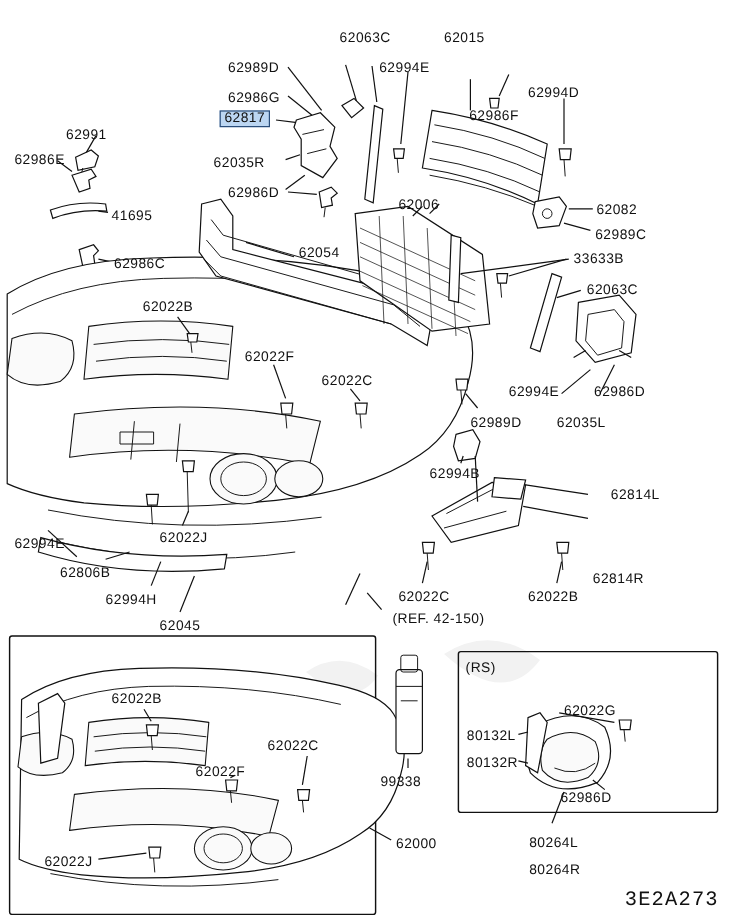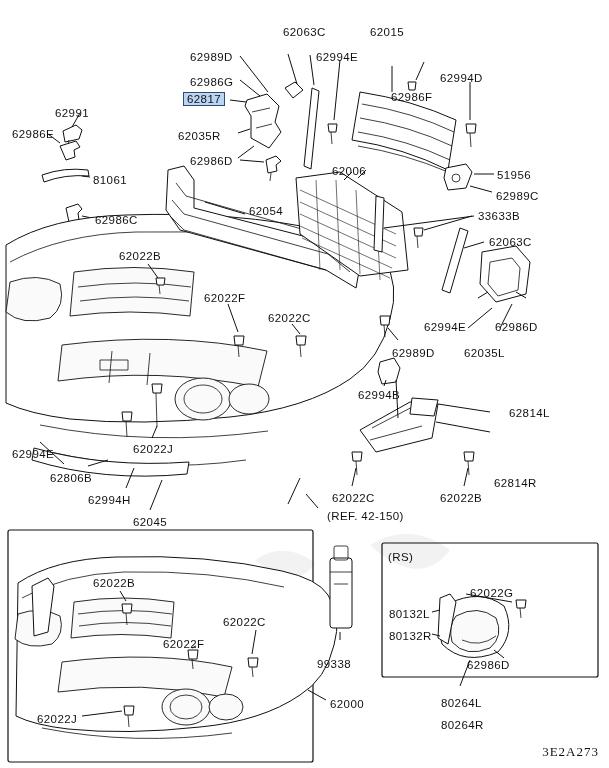--- a/index.html
+++ b/index.html
@@ -29,22 +29,22 @@
   svg{position:absolute;left:0;top:0;}
   .ln{stroke:#111;stroke-width:1;fill:none;}
   .thin{stroke:#111;stroke-width:.8;fill:none;}
   .part{fill:#ffffff;stroke:#111;stroke-width:1;}
   .partlite{fill:#fafafa;stroke:#111;stroke-width:.9;}
   .box{fill:none;stroke:#111;stroke-width:1.2;}
   .wm{fill:#f2f2f2;stroke:none;}
   .hatch{fill:#ffffff;stroke:#111;stroke-width:.6;}
   .diagram-id{
     position:absolute;right:10px;bottom:8px;
-    font-family:Liberation Serif, serif;
-    font-size:13px;letter-spacing:1px;color:#111;
+    font-family:Liberation Mono, monospace;
+    font-size:17px;letter-spacing:1px;color:#111;
   }
 </style>
 </head>
 <body>
 
 <div id="stage">
 
   <svg width="609" height="768" aria-hidden="true">
 
     <g class="wm">
@@ -348,22 +348,22 @@
       <div class="lbl code" style="left: 316px; top: 51px;">62994E</div>
       <div class="lbl code" style="left: 391px; top: 51px; margin-top: 40px;">62986F</div>
       <div class="lbl code" style="left: 190px; top: 76px;">62986G</div>
       <div class="lbl code" style="left: 440px; top: 72px;">62994D</div>
       <div class="lbl code" style="left: 55px; top: 107px;">62991</div>
       <div class="lbl code hl" style="left: 183px; top: 92px;">62817</div>
       <div class="lbl code" style="left: 12px; top: 128px;">62986E</div>
       <div class="lbl code" style="left: 178px; top: 130px;">62035R</div>
       <div class="lbl code" style="left: 190px; top: 155px;">62986D</div>
       <div class="lbl code" style="left: 332px; top: 165px;">62006</div>
-      <div class="lbl code" style="left: 93px; top: 174px;">81061</div>
-      <div class="lbl code" style="left: 497px; top: 169px;">51956</div>
+      <div class="lbl code" style="left: 93px; top: 174px;">41695</div>
+      <div class="lbl code" style="left: 497px; top: 169px;">62082</div>
       <div class="lbl code" style="left: 496px; top: 190px;">62989C</div>
       <div class="lbl code" style="left: 249px; top: 205px;">62054</div>
       <div class="lbl code" style="left: 95px; top: 214px;">62986C</div>
       <div class="lbl code" style="left: 478px; top: 210px;">33633B</div>
       <div class="lbl code" style="left: 489px; top: 236px;">62063C</div>
       <div class="lbl code" style="left: 119px; top: 250px;">62022B</div>
       <div class="lbl code" style="left: 204px; top: 292px;">62022F</div>
       <div class="lbl code" style="left: 268px; top: 312px;">62022C</div>
       <div class="lbl code" style="left: 424px; top: 321px;">62994E</div>
       <div class="lbl code" style="left: 495px; top: 321px;">62986D</div>
@@ -378,21 +378,21 @@
       <div class="lbl code" style="left: 88px; top: 494px;">62994H</div>
       <div class="lbl code" style="left: 332px; top: 492px;">62022C</div>
       <div class="lbl code" style="left: 440px; top: 492px;">62022B</div>
       <div class="lbl code" style="left: 133px; top: 516px;">62045</div>
       <div class="lbl code" style="left: 93px; top: 577px;">62022B</div>
       <div class="lbl code" style="left: 470px; top: 587px;">62022G</div>
       <div class="lbl code" style="left: 389px; top: 608px;">80132L</div>
       <div class="lbl code" style="left: 389px; top: 630px;">80132R</div>
       <div class="lbl code" style="left: 223px; top: 616px;">62022C</div>
       <div class="lbl code" style="left: 163px; top: 638px;">62022F</div>
-      <div class="lbl code" style="left: 317px; top: 646px; margin-top: 12px;">99338</div>
+      <div class="lbl code" style="left: 317px; top: 646px;">99338</div>
       <div class="lbl code" style="left: 467px; top: 659px;">62986D</div>
       <div class="lbl code" style="left: 330px; top: 698px;">62000</div>
       <div class="lbl code" style="left: 441px; top: 697px;">80264L</div>
       <div class="lbl code" style="left: 37px; top: 713px;">62022J</div>
       <div class="lbl code" style="left: 441px; top: 719px;">80264R</div>
     </div>
 
   <div class="diagram-id">3E2A273</div>
   <div class="lbl" style="left:327px;top:510px;">(REF. 42-150)</div>
   <div class="lbl" style="left:388px;top:551px;">(RS)</div>

